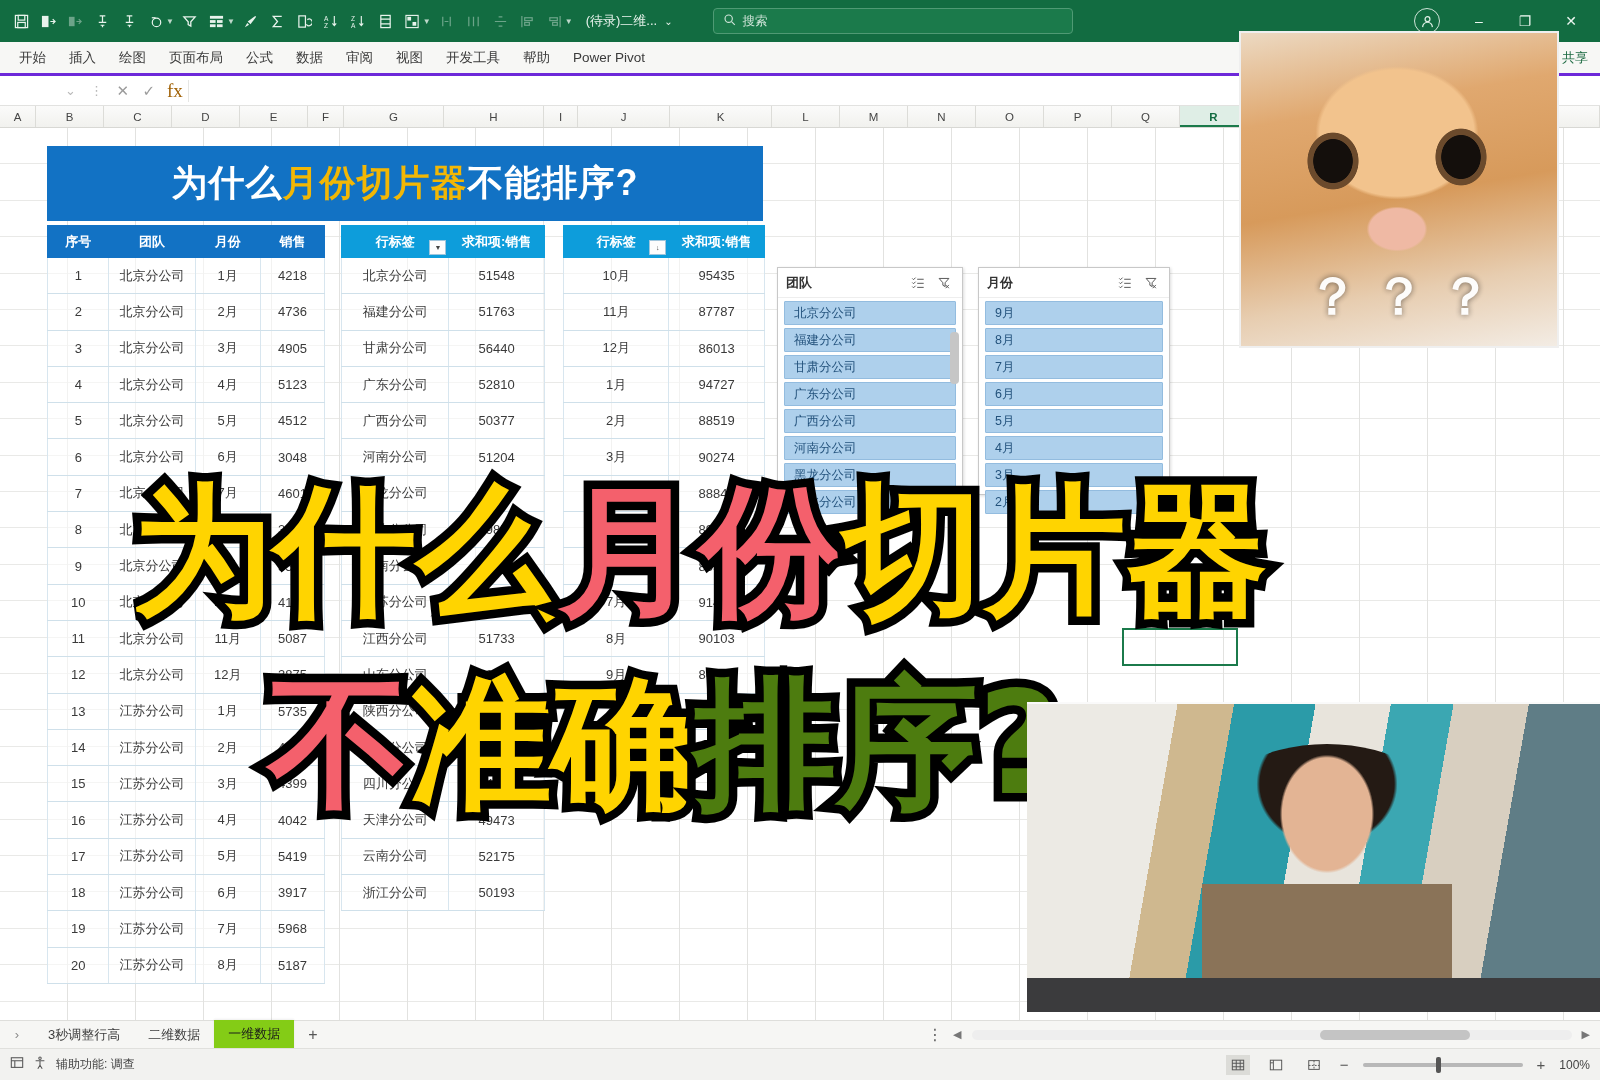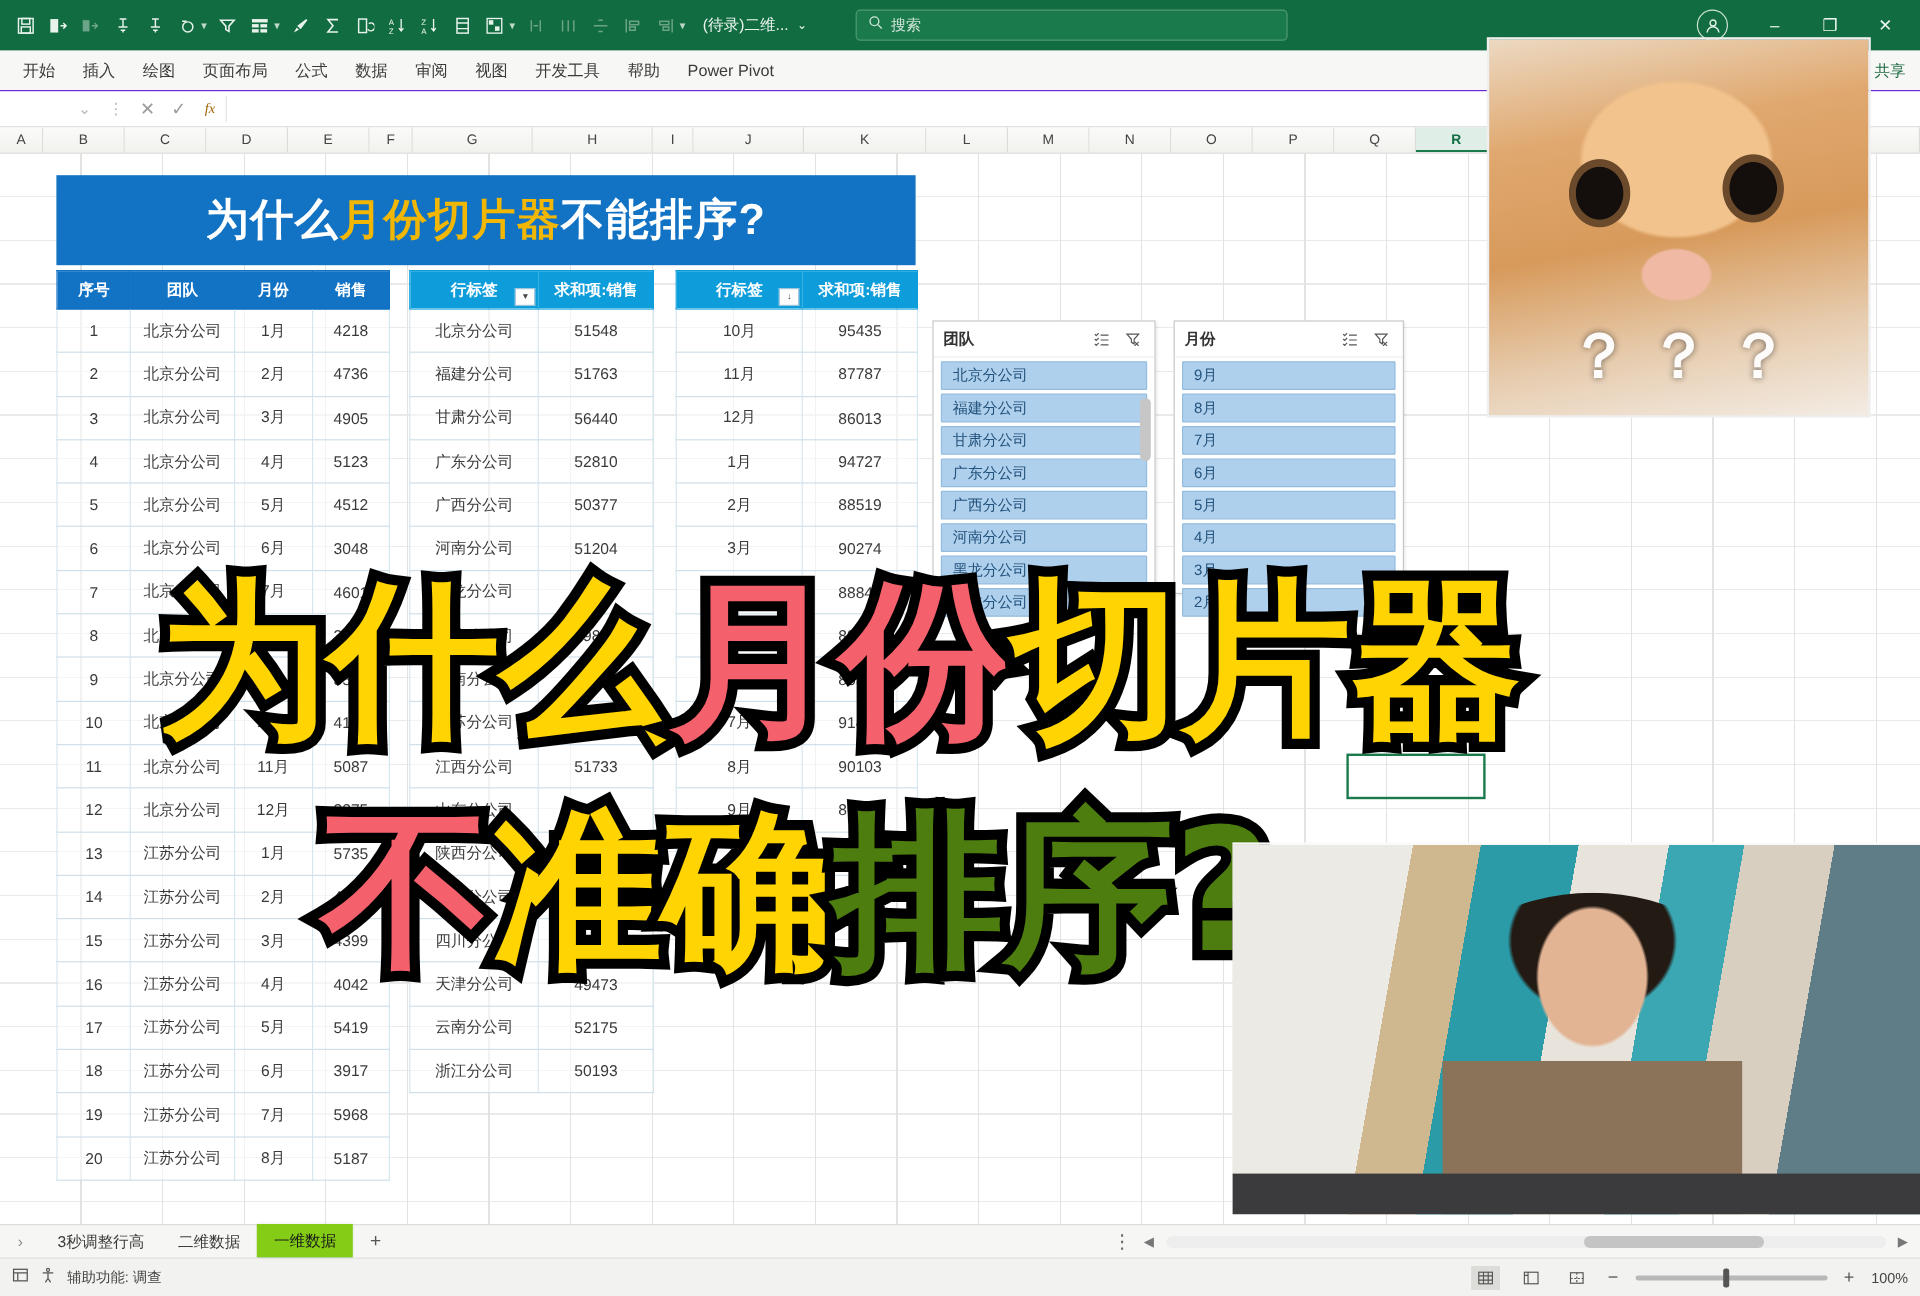--- a/index.html
+++ b/index.html
@@ -35,36 +35,36 @@
   .avatar-circ {
     width: 26px; height: 26px; border-radius: 50%; border: 1.6px solid #cfe4d8;
     display: flex; align-items: center; justify-content: center; color: #dff0e6; margin-right: 14px;
   }
   .wbtn { width: 42px; height: 30px; display: flex; align-items: center; justify-content: center;
     color: #ecf6f0; font-size: 14px; }
 
   
   .ribbon-tabs {
     height: 34px; background: #f7f7f5; display: flex; align-items: center;
-    padding-left: 8px; gap: 1px; border-bottom: 1px solid #6d28d9; position: relative; z-index: 4;
+    padding-left: 8px; gap: 1px; border-bottom: 3px solid #6d28d9; position: relative; z-index: 4;
   }
   .rtab { font-size: 13.5px; color: #3b3b3b; padding: 4px 11px; border-radius: 3px; white-space: nowrap; }
   .share-area { margin-left:auto; display:flex; align-items:center; gap:10px; padding-right:12px;
      font-size:13px; color:#1e6b43; }
 
   
   .formula-bar {
     height: 30px; background: #fff; display: flex; align-items: center;
     border-bottom: 1px solid #e2e2e0; position: relative; z-index: 3;
   }
   .namebox { width: 58px; height: 22px; display: flex; align-items: center; justify-content: flex-end;
      padding-right: 6px; color: #666; font-size: 11px; }
   .fb-sep { color: #b9b9b9; font-size: 13px; padding: 0 7px; }
   .fb-btn { width: 26px; text-align: center; color: #9b9b9b; font-size: 15px; }
-  .fb-btn.fx { color: #a16207; font-style: italic; font-family: "Liberation Serif", serif; font-size: 12px; }
+  .fb-btn.fx { color: #a16207; font-family: "Liberation Serif", serif; font-size: 19px; }
   .fb-input { flex: 1; height: 22px; border-left: 1px solid #e6e6e4; }
 
   
   .col-head {
     height: 22px; background: #f5f5f3; display: flex; border-bottom: 1px solid #d8d8d4;
     font-size: 11.5px; color: #444; position: relative; z-index: 2;
   }
   .col-cell { border-right: 1px solid #dcdcd8; display: flex; align-items: center; justify-content: center;
      background: linear-gradient(#fbfbfa,#f1f1ee); }
   .col-cell.sel { background: #dfeee6; color: #126C41; font-weight: bold;

